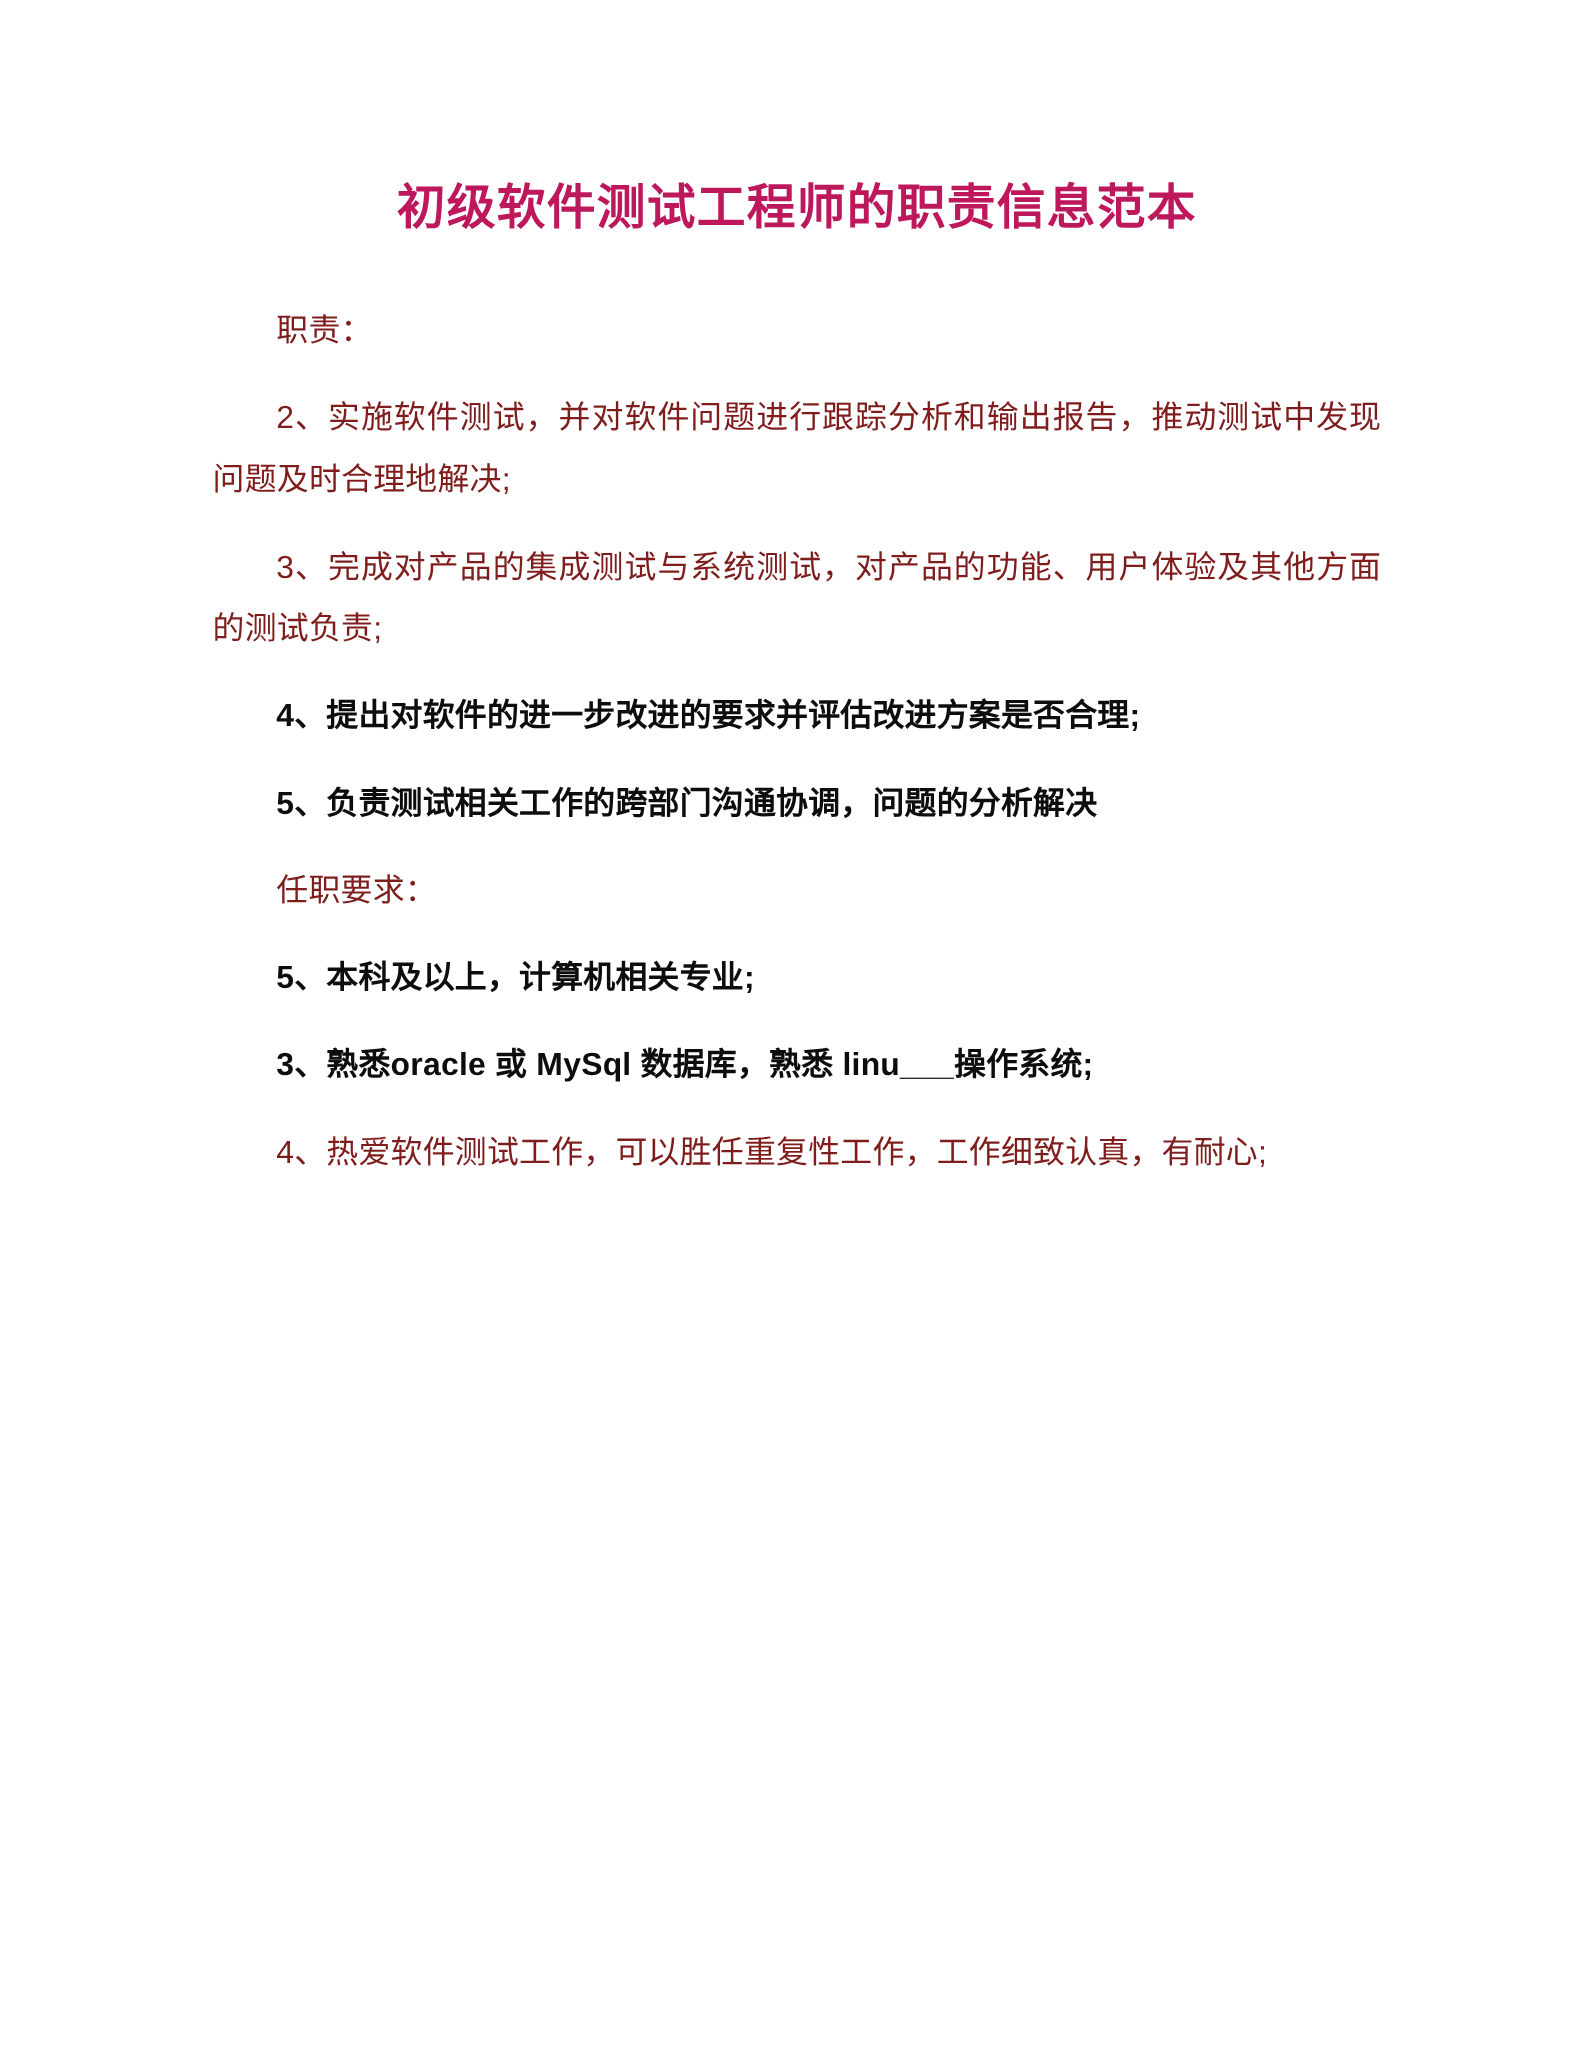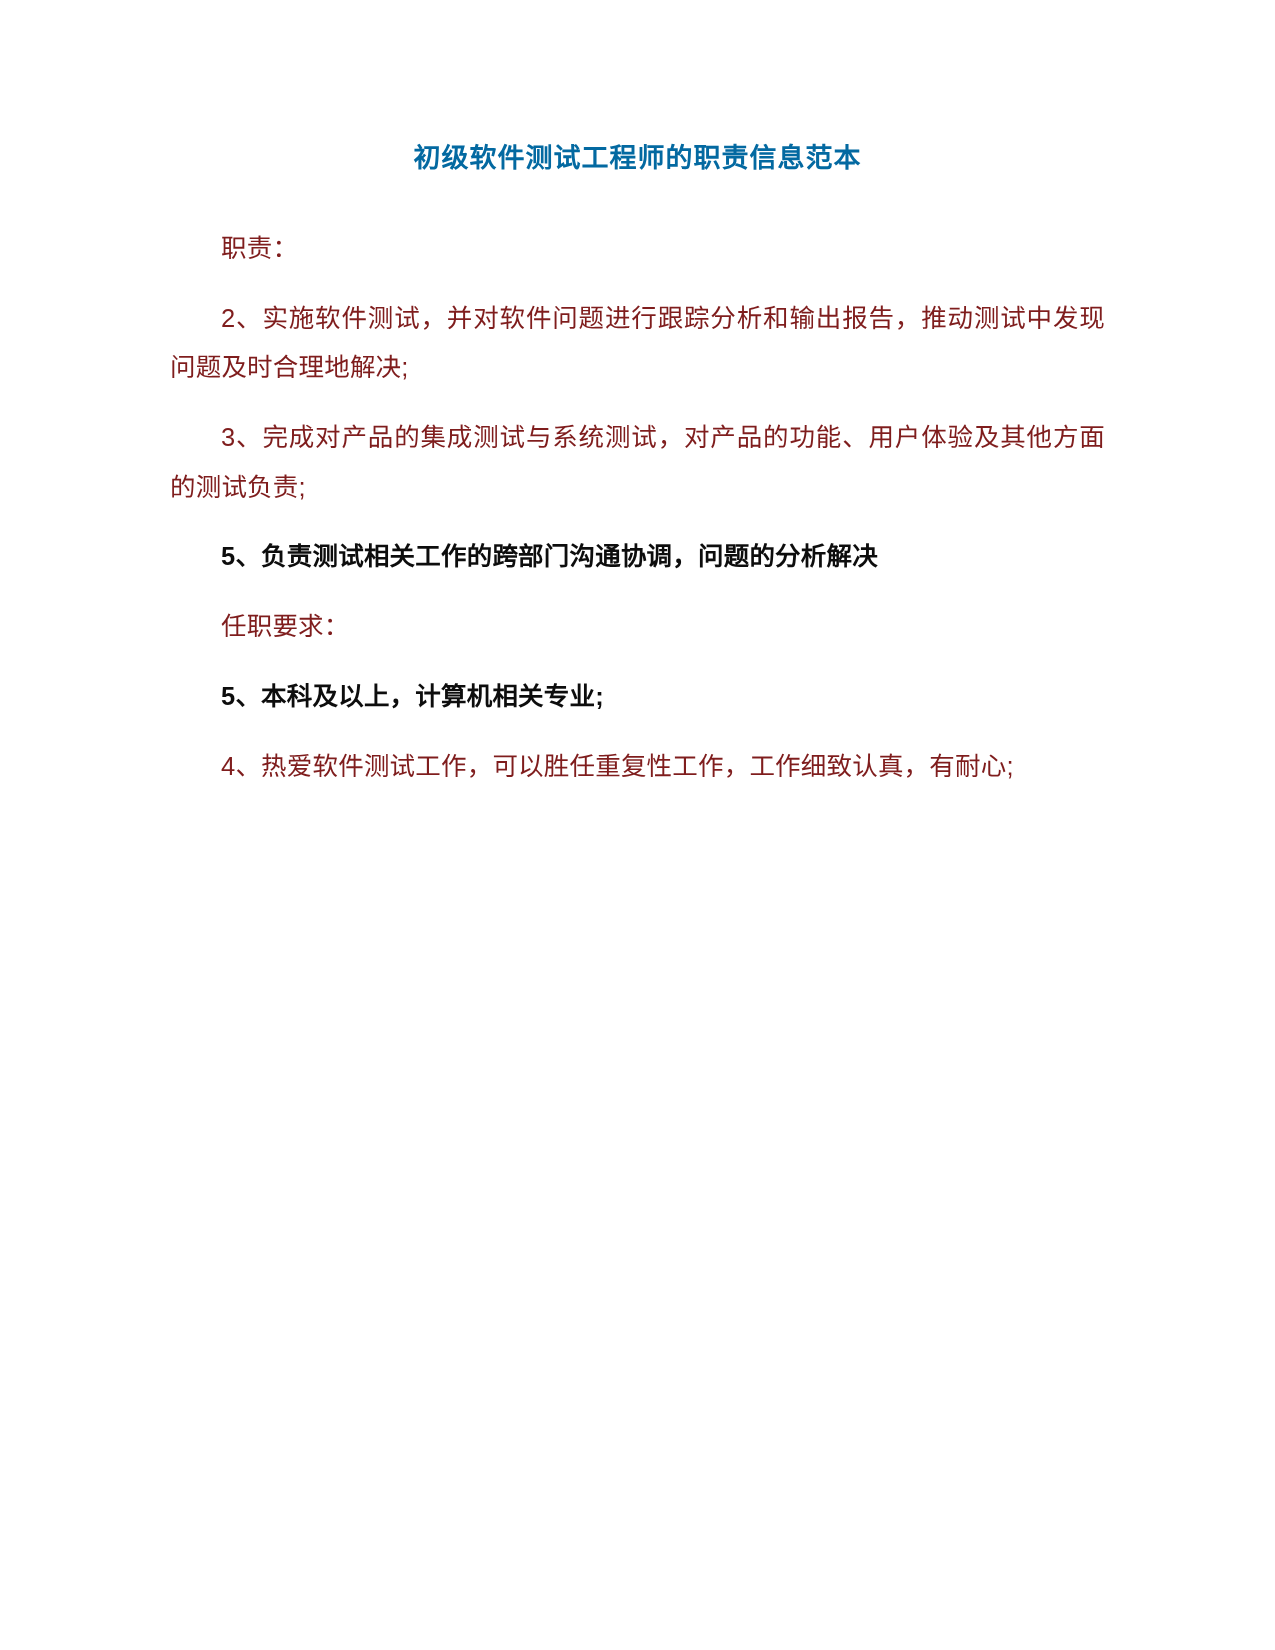--- a/index.html
+++ b/index.html
@@ -17,26 +17,26 @@
   }
   .page {
     box-sizing: border-box;
     width: 1275px;
     height: 1650px;
     padding: 140px 170px 0 170px;
     position: relative;
   }
   .doc-title {
     text-align: center;
-    font-size: 27px;
+    font-size: 39px;
     font-weight: bold;
     letter-spacing: 1px;
     margin: 0 0 46px 0;
     line-height: 1.4;
-    color: #0369a1;
+    color: #be185d;
   }
   .para {
     font-size: 25.5px;
     line-height: 1.95;
     margin: 0 0 20px 0;
     text-align: justify;
     text-justify: inter-ideograph;
     color: #7f1d1d;
     letter-spacing: 0.2px;
   }
@@ -62,18 +62,20 @@
 </head>
 <body>
 
 <div class="page">
 
   <h1 class="doc-title">初级软件测试工程师的职责信息范本</h1>
 
   <p class="para indent">职责：</p>
   <p class="para indent">2、实施软件测试，并对软件问题进行跟踪分析和输出报告，推动测试中发现问题及时合理地解决;</p>
   <p class="para indent">3、完成对产品的集成测试与系统测试，对产品的功能、用户体验及其他方面的测试负责;</p>
+  <p class="para indent bold">4、提出对软件的进一步改进的要求并评估改进方案是否合理;</p>
   <p class="para indent bold">5、负责测试相关工作的跨部门沟通协调，问题的分析解决</p>
   <p class="para indent">任职要求：</p>
   <p class="para indent bold">5、本科及以上，计算机相关专业;</p>
+  <p class="para indent bold">3、熟悉oracle 或 MySql 数据库，熟悉 linu___操作系统;</p>
   <p class="para indent">4、热爱软件测试工作，可以胜任重复性工作，工作细致认真，有耐心;</p>
 
 </div>
 
 </body></html>

